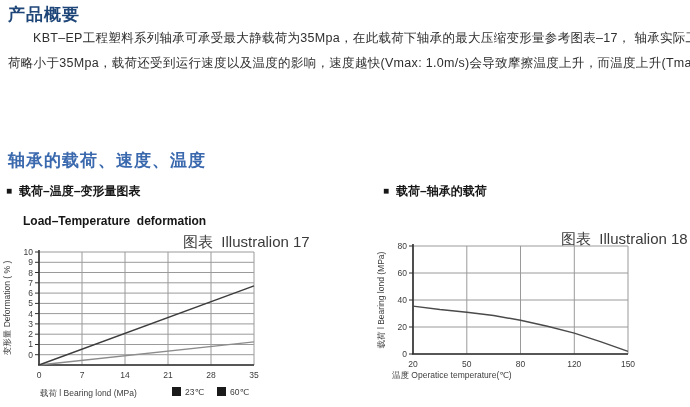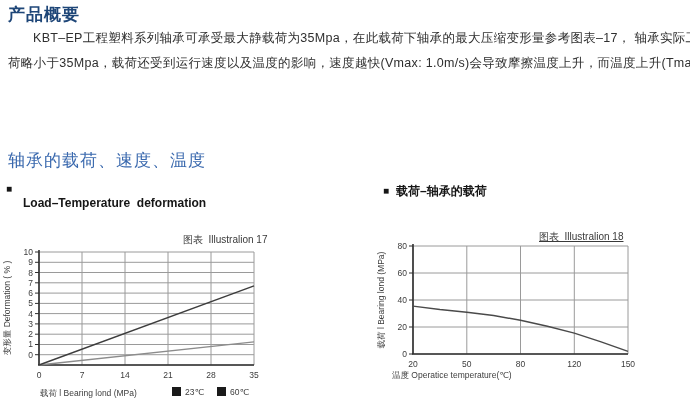--- a/index.html
+++ b/index.html
@@ -9,31 +9,31 @@
   }
   .h1{
     position:absolute;left:8px;top:3px;margin:0;
     font-size:17px;font-weight:bold;color:#1e4678;letter-spacing:1px;
   }
   .para{position:absolute;left:8px;top:26px;width:678px;color:#2f2f2f;}
   .pline{height:25px;line-height:25px;font-size:12.5px;white-space:pre;letter-spacing:0.3px;}
   .pline.indent{text-indent:25px;}
   .h2{
     position:absolute;left:8px;top:149px;margin:0;
-    font-size:17px;font-weight:normal;color:#3a69ae;letter-spacing:1px;
+    font-size:17px;font-weight:bold;color:#3a69ae;letter-spacing:1px;
   }
   .subhead{position:absolute;top:184px;color:#161616;}
   .subhead .sh-row{display:flex;align-items:center;gap:7px;font-size:12px;font-weight:bold;line-height:14px;}
   .subhead .bullet{font-size:10px;line-height:10px;color:#161616;}
-  .subhead .sh-en{font-size:12px;font-weight:bold;margin-left:17px;margin-top:2px;white-space:pre;}
+  .subhead .sh-en{font-size:12px;font-weight:bold;margin-left:17px;margin-top:16px;white-space:pre;}
   #sh-left{left:6px;}
   #sh-right{left:383px;}
-  .figlabel{position:absolute;font-size:10px;color:#3a3a3a;white-space:pre;}
+  .figlabel{position:absolute;font-size:15px;color:#3a3a3a;white-space:pre;}
   #fig17{left:183px;top:233px;}
-  #fig18{left:539px;top:230px;text-decoration:underline;}
+  #fig18{left:561px;top:230px;}
   svg{position:absolute;overflow:visible;}
   #chart17{left:0;top:226px;}
   #chart18{left:370px;top:226px;}
   svg text{font-family:"Liberation Sans","DejaVu Sans",sans-serif;}
 </style>
 </head>
 <body>
 
 <div class="page">
 
@@ -42,20 +42,21 @@
   <div class="para">
     <div class="pline indent">KBT–EP工程塑料系列轴承可承受最大静载荷为35Mpa，在此载荷下轴承的最大压缩变形量参考图表–17， 轴承实际工作载</div>
     <div class="pline">荷略小于35Mpa，载荷还受到运行速度以及温度的影响，速度越快(Vmax: 1.0m/s)会导致摩擦温度上升，而温度上升(Tmax: 80)</div>
   </div>
 
   <h2 class="h2">轴承的载荷、速度、温度</h2>
 
   <div class="subhead" id="sh-left">
     <div class="sh-row">
       <span class="bullet">■</span>
+      <span class="sh-cn">载荷–温度–变形量图表</span>
     </div>
     <div class="sh-en">Load–Temperature  deformation</div>
   </div>
 
   <div class="subhead" id="sh-right">
     <div class="sh-row">
       <span class="bullet">■</span>
       <span class="sh-cn">载荷–轴承的载荷</span>
     </div>
   </div>

